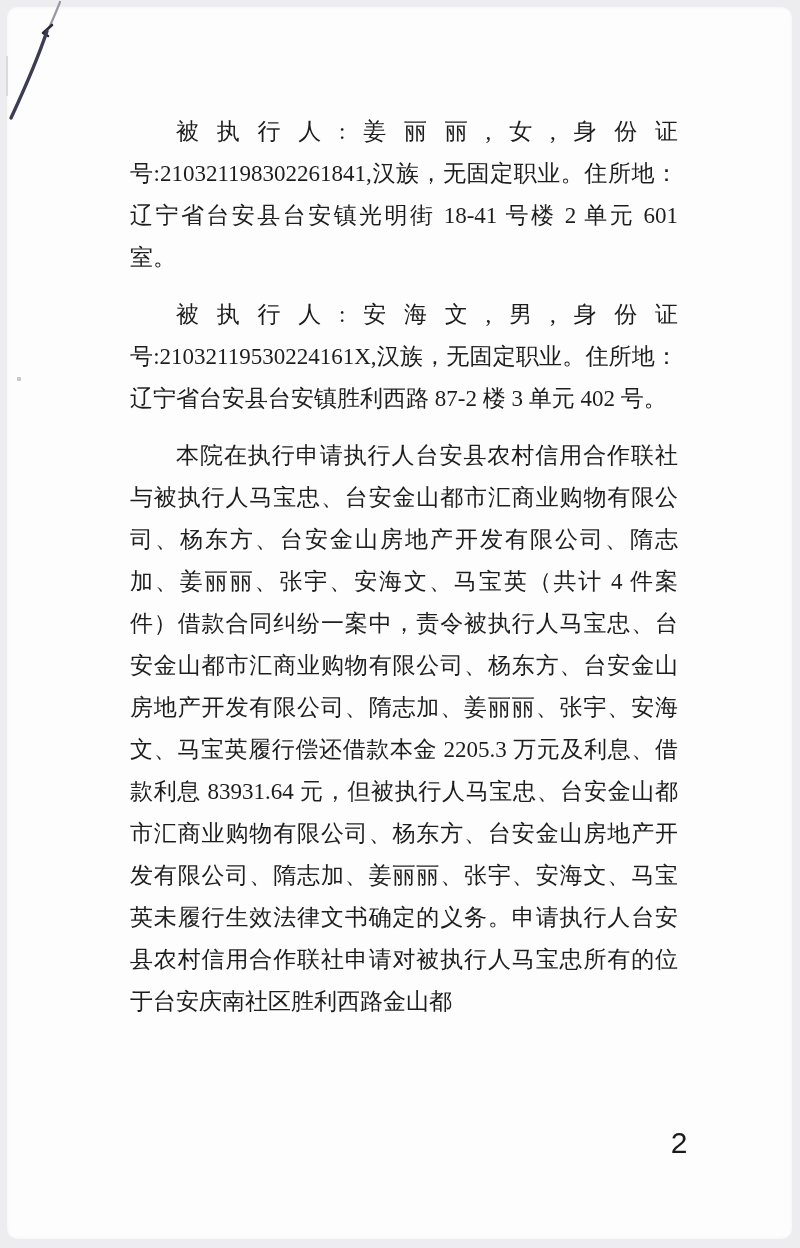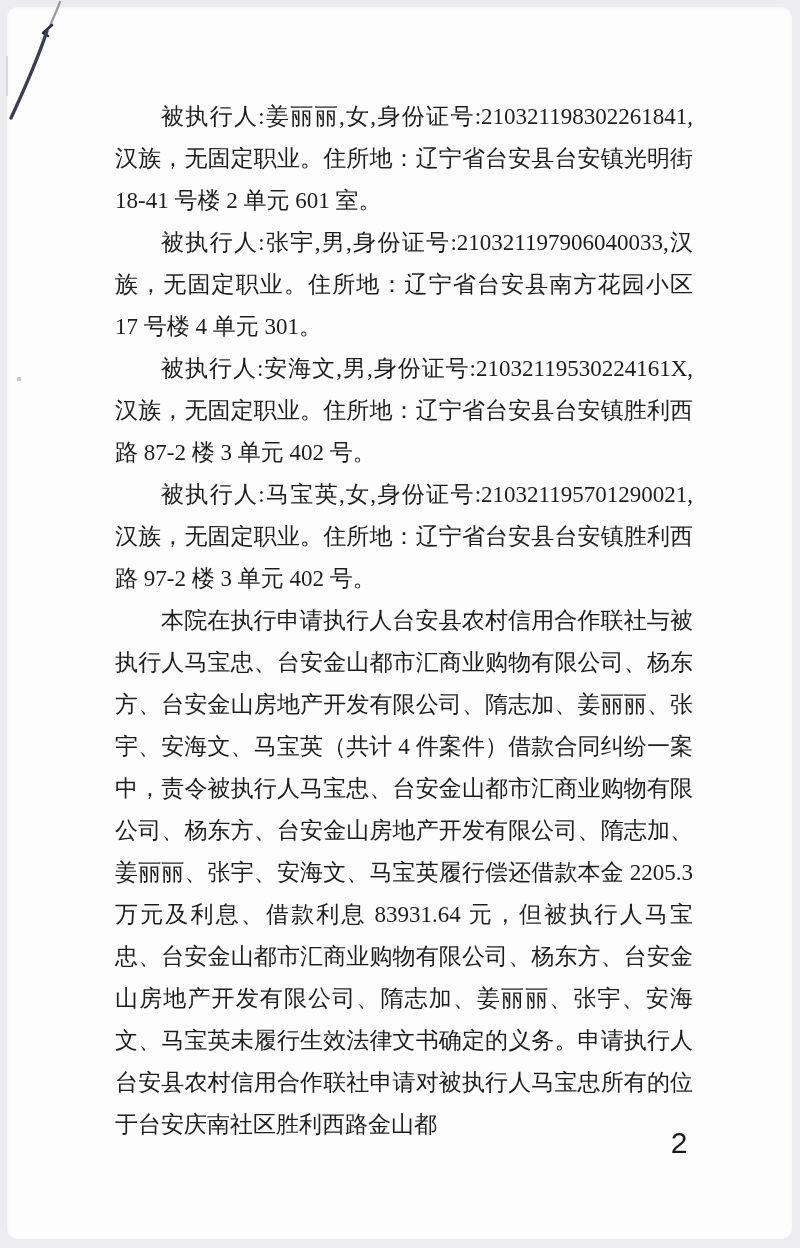--- a/index.html
+++ b/index.html
@@ -33,21 +33,21 @@
     position: absolute;
     left: 115px;
     top: 96px;
     width: 578px;
     color: #1d1d1d;
     font-size: 23px;
     line-height: 42px;
     text-align: justify;
   }
   .para {
-    margin: 0;
+    margin: 15px;
     padding: 0;
     text-indent: 2em;
   }
   .page-number {
     position: absolute;
     left: 664px;
     top: 1126px;
     width: 30px;
     text-align: center;
     font-size: 30px;
@@ -90,21 +90,19 @@
     <path d="M60,2 C57,10 53,19 49,28" fill="none" stroke="#9a9aa6" stroke-width="2.2" stroke-linecap="round"></path>
     <path d="M52,25 L43,33 L48,36" fill="none" stroke="#2b2b3a" stroke-width="2.6" stroke-linecap="round" stroke-linejoin="round"></path>
     <path d="M47,31 C38,58 24,90 11,118" fill="none" stroke="#3c3c52" stroke-width="3.4" stroke-linecap="round"></path>
   </svg>
 
   <div class="speck-1"></div>
   <div class="speck-2"></div>
 
   <main class="content">
     <p class="para">被执行人:姜丽丽,女,身份证号:210321198302261841,汉族，无固定职业。住所地：辽宁省台安县台安镇光明街 18-41 号楼 2 单元 601 室。</p>
-    <p class="para">被执行人:张宇,男,身份证号:210321197906040033,汉族，无固定职业。住所地：辽宁省台安县南方花园小区 17 号楼 4 单元 301。</p>
     <p class="para">被执行人:安海文,男,身份证号:21032119530224161X,汉族，无固定职业。住所地：辽宁省台安县台安镇胜利西路 87-2 楼 3 单元 402 号。</p>
-    <p class="para">被执行人:马宝英,女,身份证号:210321195701290021,汉族，无固定职业。住所地：辽宁省台安县台安镇胜利西路 97-2 楼 3 单元 402 号。</p>
     <p class="para">本院在执行申请执行人台安县农村信用合作联社与被执行人马宝忠、台安金山都市汇商业购物有限公司、杨东方、台安金山房地产开发有限公司、隋志加、姜丽丽、张宇、安海文、马宝英（共计 4 件案件）借款合同纠纷一案中，责令被执行人马宝忠、台安金山都市汇商业购物有限公司、杨东方、台安金山房地产开发有限公司、隋志加、姜丽丽、张宇、安海文、马宝英履行偿还借款本金 2205.3 万元及利息、借款利息 83931.64 元，但被执行人马宝忠、台安金山都市汇商业购物有限公司、杨东方、台安金山房地产开发有限公司、隋志加、姜丽丽、张宇、安海文、马宝英未履行生效法律文书确定的义务。申请执行人台安县农村信用合作联社申请对被执行人马宝忠所有的位于台安庆南社区胜利西路金山都</p>
   </main>
 
   <div class="page-number">2</div>
 
 </div>
 
 </body></html>

